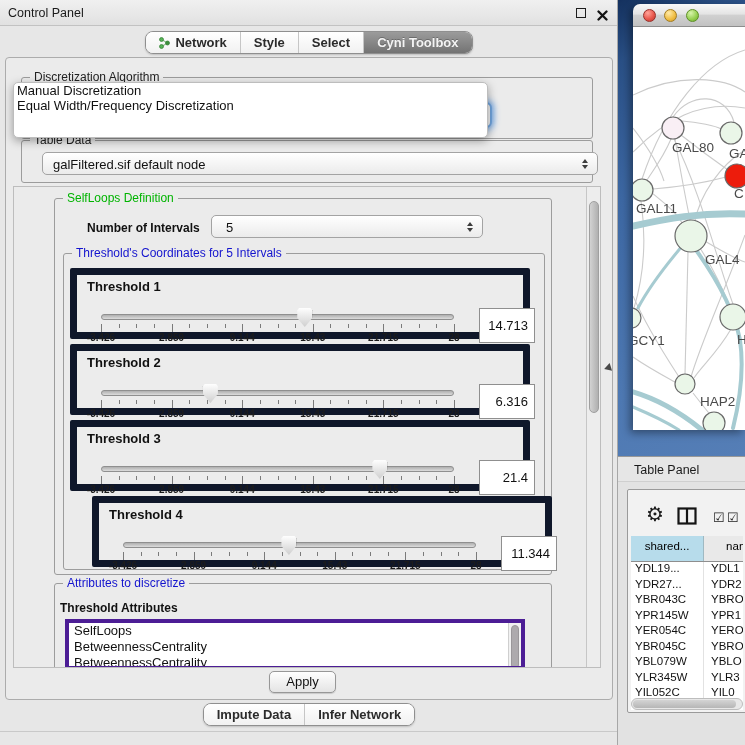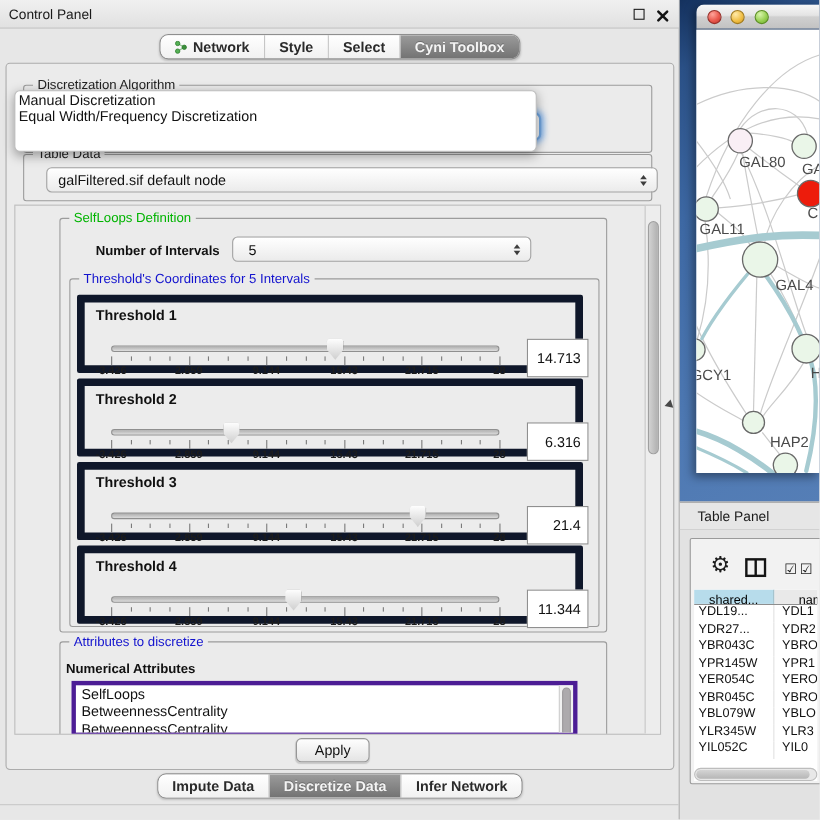--- a/index.html
+++ b/index.html
@@ -90,21 +90,21 @@
 .tp-title{position:absolute;left:618px;top:456px;width:127px;height:26px;background:#E6E6E6;border-top:1px solid #989898;border-bottom:1px solid #CFCFCF}
 .tp-title .t{position:absolute;left:16px;top:6px;font-size:12.5px;color:#1a1a1a}
 .tp-body{position:absolute;left:618px;top:482px;width:127px;height:263px;background:#E2E2E2}
 .tp-inner{position:absolute;left:9px;top:7px;width:130px;height:224px;border:1px solid #9A9A9A;background:#F2F2F2;border-radius:2px;overflow:hidden}
 .gear{position:absolute;left:18px;top:14px;font-size:20px;color:#1b1b1b;line-height:20px}
 .splitic{position:absolute;left:49px;top:17px}
 .chk{position:absolute;top:20px;font-size:13px;color:#1b1b1b}
 .chk.c1{left:85px}
 .chk.c2{left:99px}
 .ttable{position:absolute;left:3px;top:46px;width:112px;height:174px;background:#FFF;overflow:hidden}
-.thead{display:flex;height:14px;border-bottom:1px solid #8E8E8E}
+.thead{display:flex;height:26px;border-bottom:1px solid #8E8E8E}
 .hc{width:73px;flex:none;font-size:11.5px;line-height:21px;text-align:center;overflow:hidden;white-space:nowrap}
 .hc.h1{background:#B7DCEB;border-right:1px solid #9FB9C2}
 .hc.h2{background:#E9E9E9}
 .trow{display:flex;height:15.5px;font-size:11.5px;color:#111}
 .tc{flex:none;overflow:hidden;white-space:nowrap}
 .tc1{width:73px;padding-left:4px;border-right:1px solid #E2E2E2}
 .tc2{width:70px;padding-left:7px}
 .hsb{position:absolute;left:3px;top:208px;width:112px;height:12px;background:#E8E8E8;border:1px solid #BDBDBD;border-radius:6px}
 .hsb .th{position:absolute;left:1px;top:1px;width:103px;height:8px;border-radius:4px;background:linear-gradient(#D4D4D4,#B6B6B6)}
 
@@ -284,21 +284,21 @@
                   <div class="tick major" style="left: 377px;"></div>
                   <div class="axlab" style="left: 24px;">-3.426</div>
                   <div class="axlab" style="left: 94.6px;">2.859</div>
                   <div class="axlab" style="left: 165.2px;">9.144</div>
                   <div class="axlab" style="left: 235.8px;">15.43</div>
                   <div class="axlab" style="left: 306.4px;">21.715</div>
                   <div class="axlab" style="left: 377px;">28</div>
                   <div class="thumb" style="left: 295.364px;"></div>
                   <div class="vbox">21.4</div>
                 </div>
-                <div class="tbox" style="top: 242px;">
+                <div class="tbox" style="top: 242px; margin-left: 22px;">
                   <div class="tlabel">Threshold 4</div>
                   <div class="track"></div>
                   <div class="tick major" style="left: 24px;"></div>
                   <div class="tick" style="left: 41.65px;"></div>
                   <div class="tick" style="left: 59.3px;"></div>
                   <div class="tick" style="left: 76.95px;"></div>
                   <div class="tick major" style="left: 94.6px;"></div>
                   <div class="tick" style="left: 112.25px;"></div>
                   <div class="tick" style="left: 129.9px;"></div>
                   <div class="tick" style="left: 147.55px;"></div>
@@ -323,21 +323,21 @@
                   <div class="axlab" style="left: 377px;">28</div>
                   <div class="thumb" style="left: 182.408px;"></div>
                   <div class="vbox">11.344</div>
                 </div>
               </div>
           </div>
         </div>
 
         <div class="grp grp-attr">
           <div class="gt blue">Attributes to discretize</div>
-          <div class="attrlab">Numerical Attributes</div>
+          <div class="attrlab">Threshold Attributes</div>
           <div class="alist">
             <div id="attrList">
                 <div class="litem">SelfLoops</div>
                 <div class="litem">BetweennessCentrality</div>
                 <div class="litem">BetweennessCentrality</div>
               </div>
             <div class="lsb">
                 <div class="th"></div>
               </div>
           </div>
@@ -348,23 +348,20 @@
           </div>
       </div>
 
       <div class="applybtn">Apply</div>
     </div>
 
     <div class="tabrow2">
       <div class="capsule" id="bottomTabs">
           <div class="seg">
             <span>Impute Data</span>
-          </div>
-          <div class="seg sel">
-            <span>Discretize Data</span>
           </div>
           <div class="seg">
             <span>Infer Network</span>
           </div>
         </div>
     </div>
     <div class="bottomline"></div>
   </div>
 
   <div class="desktop"></div>

